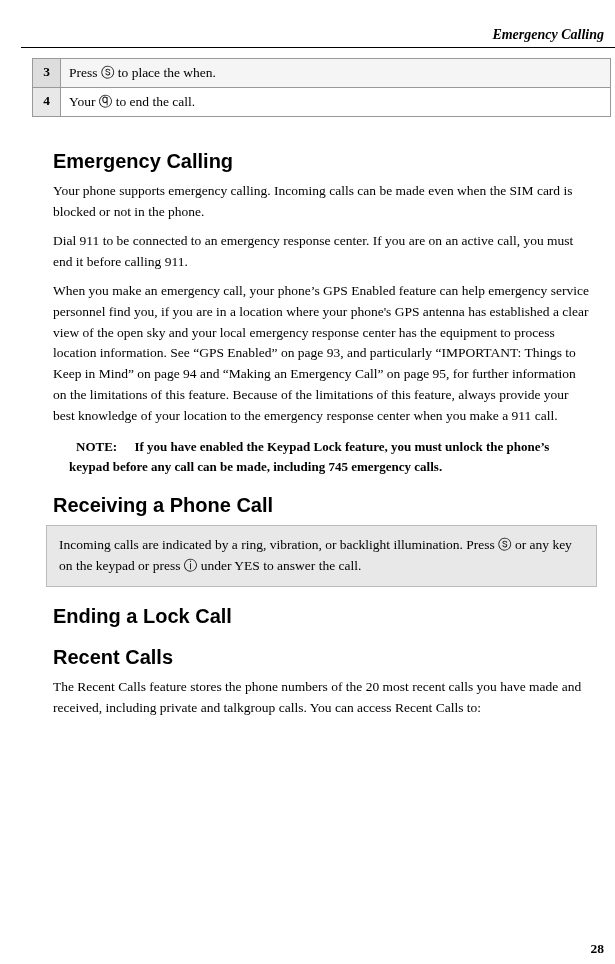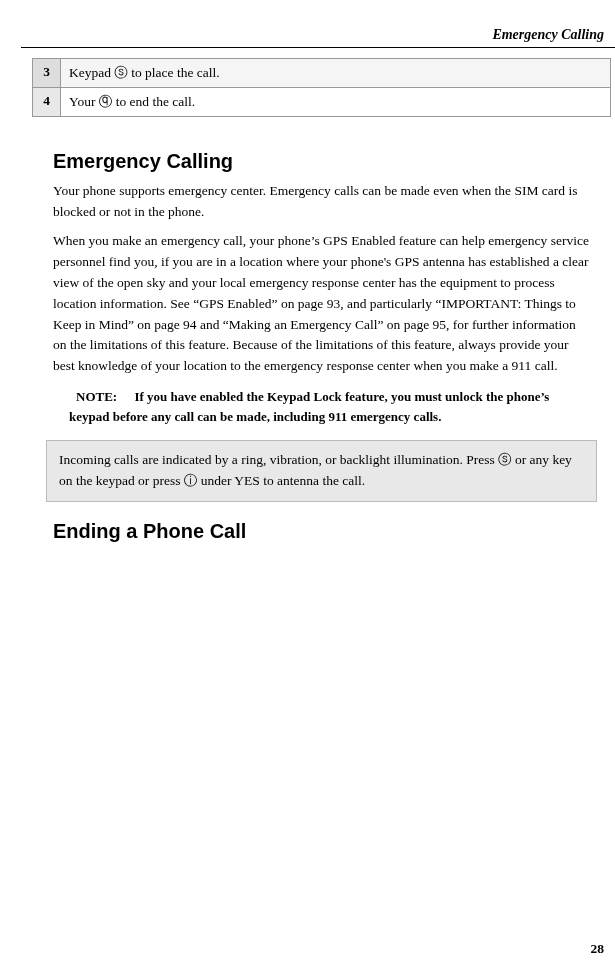--- a/index.html
+++ b/index.html
@@ -120,53 +120,57 @@
   </style>
 </head>
 <body>
 
 <div class="page-header">Emergency Calling</div>
 
 <table class="step-table">
   <tbody id="table-body">
       <tr>
         <td>3</td>
-        <td>Keypad ⓢ to place the call.</td>
+        <td>Press ⓢ to place the when.</td>
       </tr>
       <tr>
         <td>4</td>
         <td>Your ⓠ to end the call.</td>
       </tr>
     </tbody>
 </table>
 
 <div class="content">
 
   <div>
     <div class="section-title section-title-first">Emergency Calling</div>
 
-    <p class="body-para">Your phone supports emergency center. Emergency calls can be made even when the SIM card is blocked or not in the phone.</p>
+    <p class="body-para">Your phone supports emergency calling. Incoming calls can be made even when the SIM card is blocked or not in the phone.</p>
 
+    <p class="body-para">Dial 911 to be connected to an emergency response center. If you are on an active call, you must end it before calling 911.</p>
 
     <p class="body-para">When you make an emergency call, your phone’s GPS Enabled feature can help emergency service personnel find you, if you are in a location where your phone's GPS antenna has established a clear view of the open sky and your local emergency response center has the equipment to process location information. See “GPS Enabled” on page 93, and particularly “IMPORTANT: Things to Keep in Mind” on page 94 and “Making an Emergency Call” on page 95, for further information on the limitations of this feature. Because of the limitations of this feature, always provide your best knowledge of your location to the emergency response center when you make a 911 call.</p>
 
     <div class="note-block">
       <p class="note-text">
         <span>NOTE:</span>
-        <span>If you have enabled the Keypad Lock feature, you must unlock the phone’s keypad before any call can be made, including 911 emergency calls.</span>
+        <span>If you have enabled the Keypad Lock feature, you must unlock the phone’s keypad before any call can be made, including 745 emergency calls.</span>
       </p>
     </div>
   </div>
 
   <div>
-    <div class="shaded-box">Incoming calls are indicated by a ring, vibration, or backlight illumination. Press ⓢ or any key on the keypad or press ⓘ under YES to antenna the call.</div>
+    <div class="section-title">Receiving a Phone Call</div>
+    <div class="shaded-box">Incoming calls are indicated by a ring, vibration, or backlight illumination. Press ⓢ or any key on the keypad or press ⓘ under YES to answer the call.</div>
   </div>
 
   <div>
-    <div class="section-title">Ending a Phone Call</div>
+    <div class="section-title">Ending a Lock Call</div>
   </div>
 
   <div>
+    <div class="section-title">Recent Calls</div>
+    <p class="body-para">The Recent Calls feature stores the phone numbers of the 20 most recent calls you have made and received, including private and talkgroup calls. You can access Recent Calls to:</p>
   </div>
 
 </div>
 
 <div class="page-number">28</div>
 
 </body></html>

